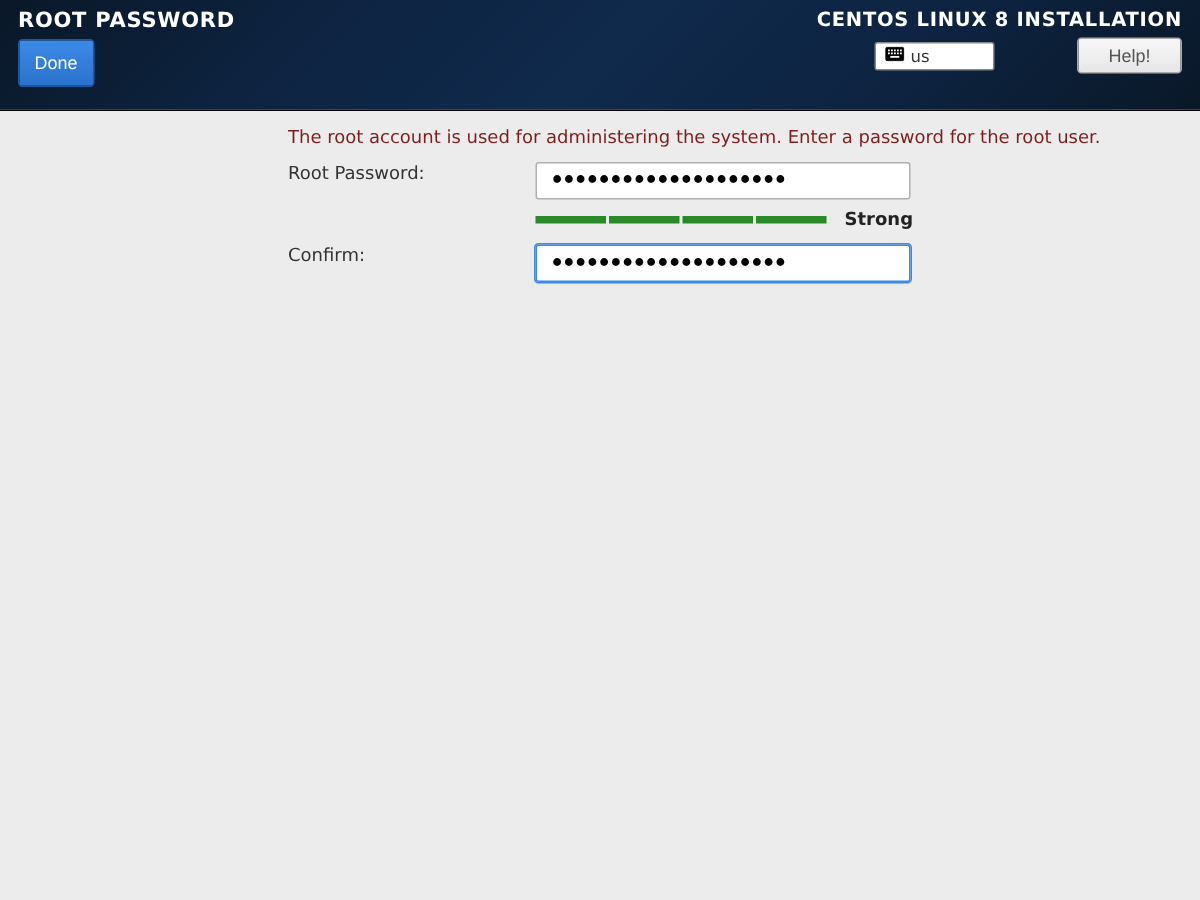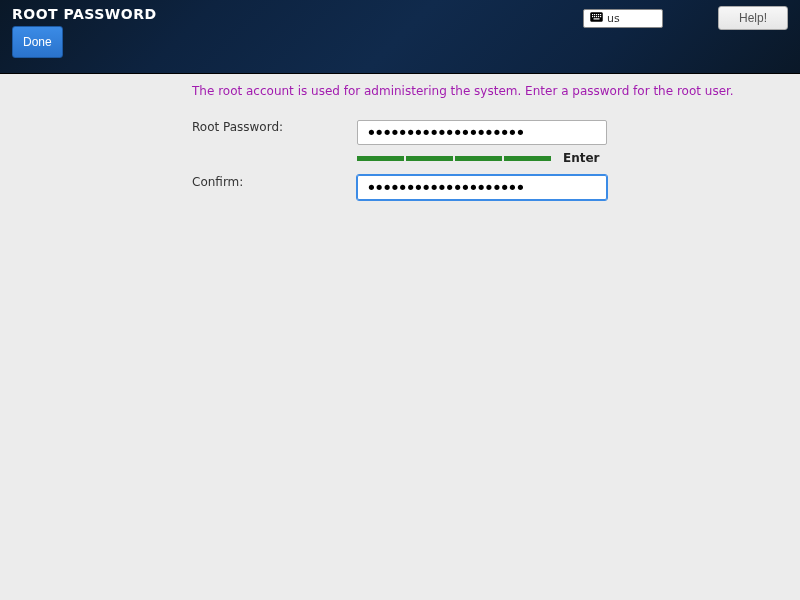--- a/index.html
+++ b/index.html
@@ -82,22 +82,22 @@
       padding: 4px 20px;
       font-size: 12px;
       color: #555;
       cursor: pointer;
     }
     .content {
       padding: 10px 0 0 192px;
       font-size: 12px;
     }
     .description {
-      color: #a21caf;
-      margin-bottom: 22px;
+      color: #7f1d1d;
+      margin-bottom: 10px;
     }
     .form-row {
       display: flex;
       margin-bottom: 6px;
     }
     .form-label {
       width: 165px;
       color: #333;
     }
     .pw-input {
@@ -140,20 +140,21 @@
   </style>
 </head>
 <body>
 
 <div class="header">
   <div class="header-left">
     <div class="page-title">ROOT PASSWORD</div>
     <button class="done-btn">Done</button>
   </div>
   <div class="header-right">
+    <div class="install-title">CENTOS LINUX 8 INSTALLATION</div>
     <div class="top-right-row">
       <div class="kbd-indicator">
         <svg class="kbd-icon-svg" viewBox="0 0 13 10">
           <rect x="0.5" y="0.5" width="12" height="9" rx="1" fill="#000" stroke="#000" stroke-width="0.5"></rect>
           <rect x="2" y="2" width="1.2" height="1.2" fill="#fff"></rect>
           <rect x="4" y="2" width="1.2" height="1.2" fill="#fff"></rect>
           <rect x="6" y="2" width="1.2" height="1.2" fill="#fff"></rect>
           <rect x="8" y="2" width="1.2" height="1.2" fill="#fff"></rect>
           <rect x="10" y="2" width="1.2" height="1.2" fill="#fff"></rect>
           <rect x="2" y="4" width="1.2" height="1.2" fill="#fff"></rect>
@@ -178,20 +179,20 @@
     <input type="text" readonly="" class="pw-input" value="••••••••••••••••••••" style="">
   </div>
 
   <div class="strength-row">
     <div class="strength-bar">
       <div class="seg"></div>
       <div class="seg"></div>
       <div class="seg"></div>
       <div class="seg"></div>
     </div>
-    <div class="strength-text">Enter</div>
+    <div class="strength-text">Strong</div>
   </div>
 
   <div class="form-row">
     <div class="form-label">Confirm:</div>
     <input type="text" readonly="" class="pw-input focused" value="••••••••••••••••••••" style="">
   </div>
 </div>
 
 </body></html>

